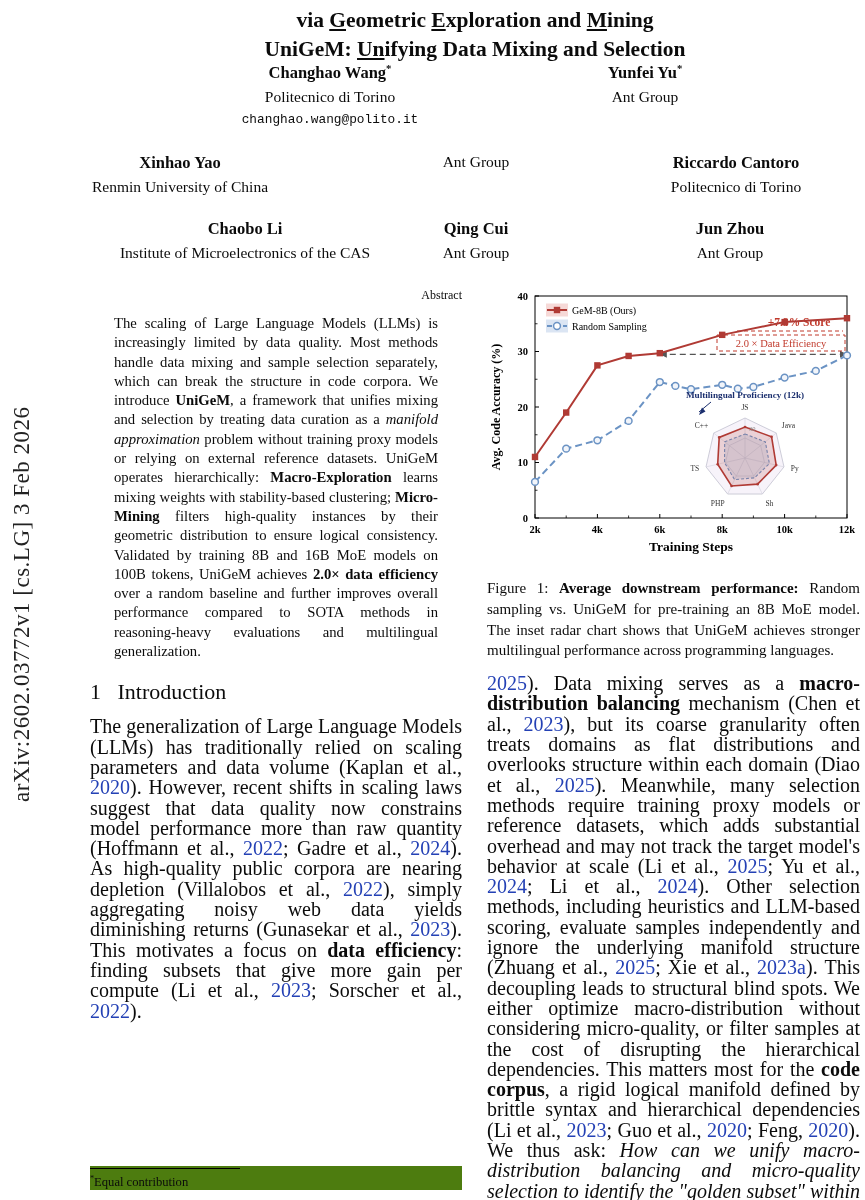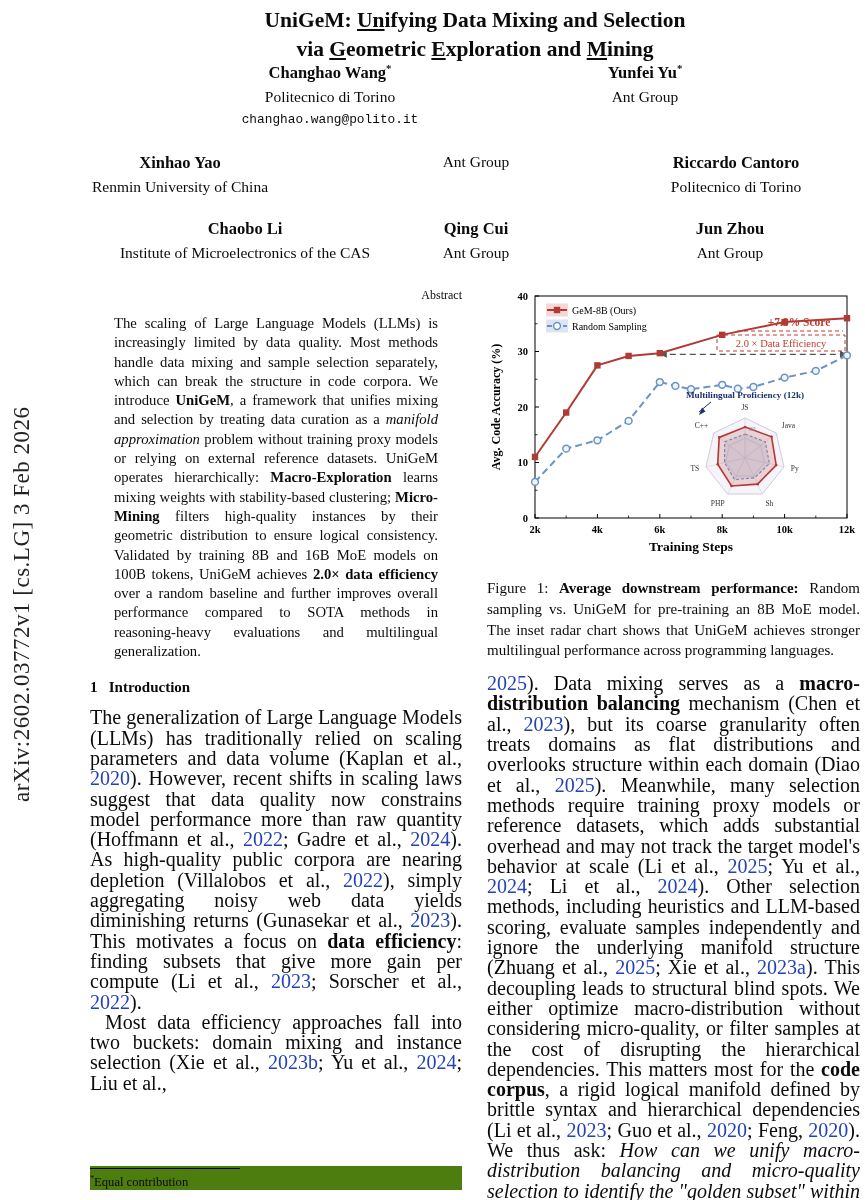--- a/index.html
+++ b/index.html
@@ -23,39 +23,39 @@
   .arxiv{
     position:absolute;left:0;top:272px;width:44px;height:665px;
     display:flex;align-items:center;justify-content:center;
     writing-mode:vertical-rl;transform:rotate(180deg);
     font-size:23px;color:#222;letter-spacing:0.5px;white-space:nowrap;
   }
   .col-left{position:absolute;left:90px;top:288px;width:372px;}
   .col-right{position:absolute;left:487px;top:286px;width:373px;}
   .abstract-heading{text-align:right;font-weight:normal;font-size:12px;margin:0 0 11px 0;}
   .abstract-body{margin:0 24px;font-size:14.7px;line-height:19.3px;text-align:justify;}
-  .section-heading{font-weight:bold;font-size:15px;margin:18px 0 11px 0;white-space:pre-wrap;}
+  .section-heading{font-weight:normal;font-size:22px;margin:18px 0 11px 0;white-space:pre-wrap;}
   .para{font-size:20px;line-height:20.3px;text-align:justify;margin:0;}
   .para.indent{text-indent:15px;}
   .figure-caption{font-size:15px;line-height:20.8px;text-align:justify;margin-top:6px;}
   .footnote{position:absolute;left:90px;top:1166px;width:372px;background:#4d7c0f;padding-top:2px;}
   .footnote-rule{width:150px;border-top:1px solid #000;margin-bottom:5px;}
   .footnote-text{font-size:12.6px;line-height:16px;}
   svg text{font-family:"Liberation Serif", serif;}
 </style>
 </head>
 <body>
 
 <div class="page">
 
   <div class="arxiv">arXiv:2602.03772v1  [cs.LG]  3 Feb 2026</div>
 
   <div class="title-block">
+    <div><span>via </span><span class="rt-u">G</span><span>eometric </span><span class="rt-u">E</span><span>xploration and </span><span class="rt-u">M</span><span>ining</span></div>
     <div><span>UniGeM: </span><span class="rt-u">Un</span><span>ifying Data Mixing and Selection</span></div>
-    <div><span>via </span><span class="rt-u">G</span><span>eometric </span><span class="rt-u">E</span><span>xploration and </span><span class="rt-u">M</span><span>ining</span></div>
   </div>
 
   <div class="author" style="left:155px;top:60px;width:350px;">
     <div class="name"><span>Changhao Wang</span><span class="rt-p">*</span></div>
     <div class="affil">Politecnico di Torino</div>
     <div class="email">changhao.wang@polito.it</div>
   </div>
   <div class="author" style="left:500px;top:60px;width:290px;">
     <div class="name"><span>Yunfei Yu</span><span class="rt-p">*</span></div>
     <div class="affil">Ant Group</div>
@@ -84,21 +84,20 @@
   <div class="author" style="left:600px;top:216px;width:260px;">
     <div class="name"><span>Jun Zhou</span></div>
     <div class="affil">Ant Group</div>
   </div>
 
   <div class="col-left">
     <div class="abstract-heading">Abstract</div>
     <div class="abstract-body"><span>The scaling of Large Language Models (LLMs) is increasingly limited by data quality.  Most methods handle data mixing and sample selection separately, which can break the structure in code corpora.  We introduce </span><span class="rt-b">UniGeM</span><span>, a framework that unifies mixing and selection by treating data curation as a </span><span class="rt-i">manifold approximation</span><span> problem without training proxy models or relying on external reference datasets. UniGeM operates hierarchically:  </span><span class="rt-b">Macro-Exploration</span><span> learns mixing weights with stability-based clustering; </span><span class="rt-b">Micro-Mining</span><span> filters high-quality instances by their geometric distribution to ensure logical consistency.  Validated by training 8B and 16B MoE models on 100B tokens, UniGeM achieves </span><span class="rt-b">2.0× data efficiency</span><span> over a random baseline and further improves overall performance compared to SOTA methods in reasoning-heavy evaluations and multilingual generalization.</span></div>
     <div class="section-heading">1&nbsp;&nbsp;&nbsp;Introduction</div>
     <p class="para"><span>The generalization of Large Language Models (LLMs) has traditionally relied on scaling parameters and data volume (Kaplan et al., </span><span class="rt-l">2020</span><span>).  However, recent shifts in scaling laws suggest that data quality now constrains model performance more than raw quantity (Hoffmann et al., </span><span class="rt-l">2022</span><span>; Gadre et al., </span><span class="rt-l">2024</span><span>).  As high-quality public corpora are nearing depletion (Villalobos et al., </span><span class="rt-l">2022</span><span>), simply aggregating noisy web data yields diminishing returns (Gunasekar et al., </span><span class="rt-l">2023</span><span>).  This motivates a focus on </span><span class="rt-b">data efficiency</span><span>: finding subsets that give more gain per compute (Li et al., </span><span class="rt-l">2023</span><span>; Sorscher et al., </span><span class="rt-l">2022</span><span>).</span></p>
-    <p class="para indent"><span>Most data efficiency approaches fall into two buckets:  domain mixing and instance selection (Xie et al., </span><span class="rt-l">2023b</span><span>; Yu et al., </span><span class="rt-l">2024</span><span>; Liu et al.,</span></p>
   </div>
 
   <div class="col-right">
     <svg id="main-chart" width="373" height="282" viewBox="0 0 373 282">
         <g>
           <rect x="48" y="10" width="312" height="222" fill="none" stroke="#000" stroke-width="1"></rect>
           <line x1="48" y1="232" x2="48" y2="228" stroke="#000" stroke-width="1"></line>
           <text x="48" y="247" text-anchor="middle" font-size="10.5" font-weight="600">2k</text>
           <line x1="110.4" y1="232" x2="110.4" y2="228" stroke="#000" stroke-width="1"></line>
           <text x="110.4" y="247" text-anchor="middle" font-size="10.5" font-weight="600">4k</text>

